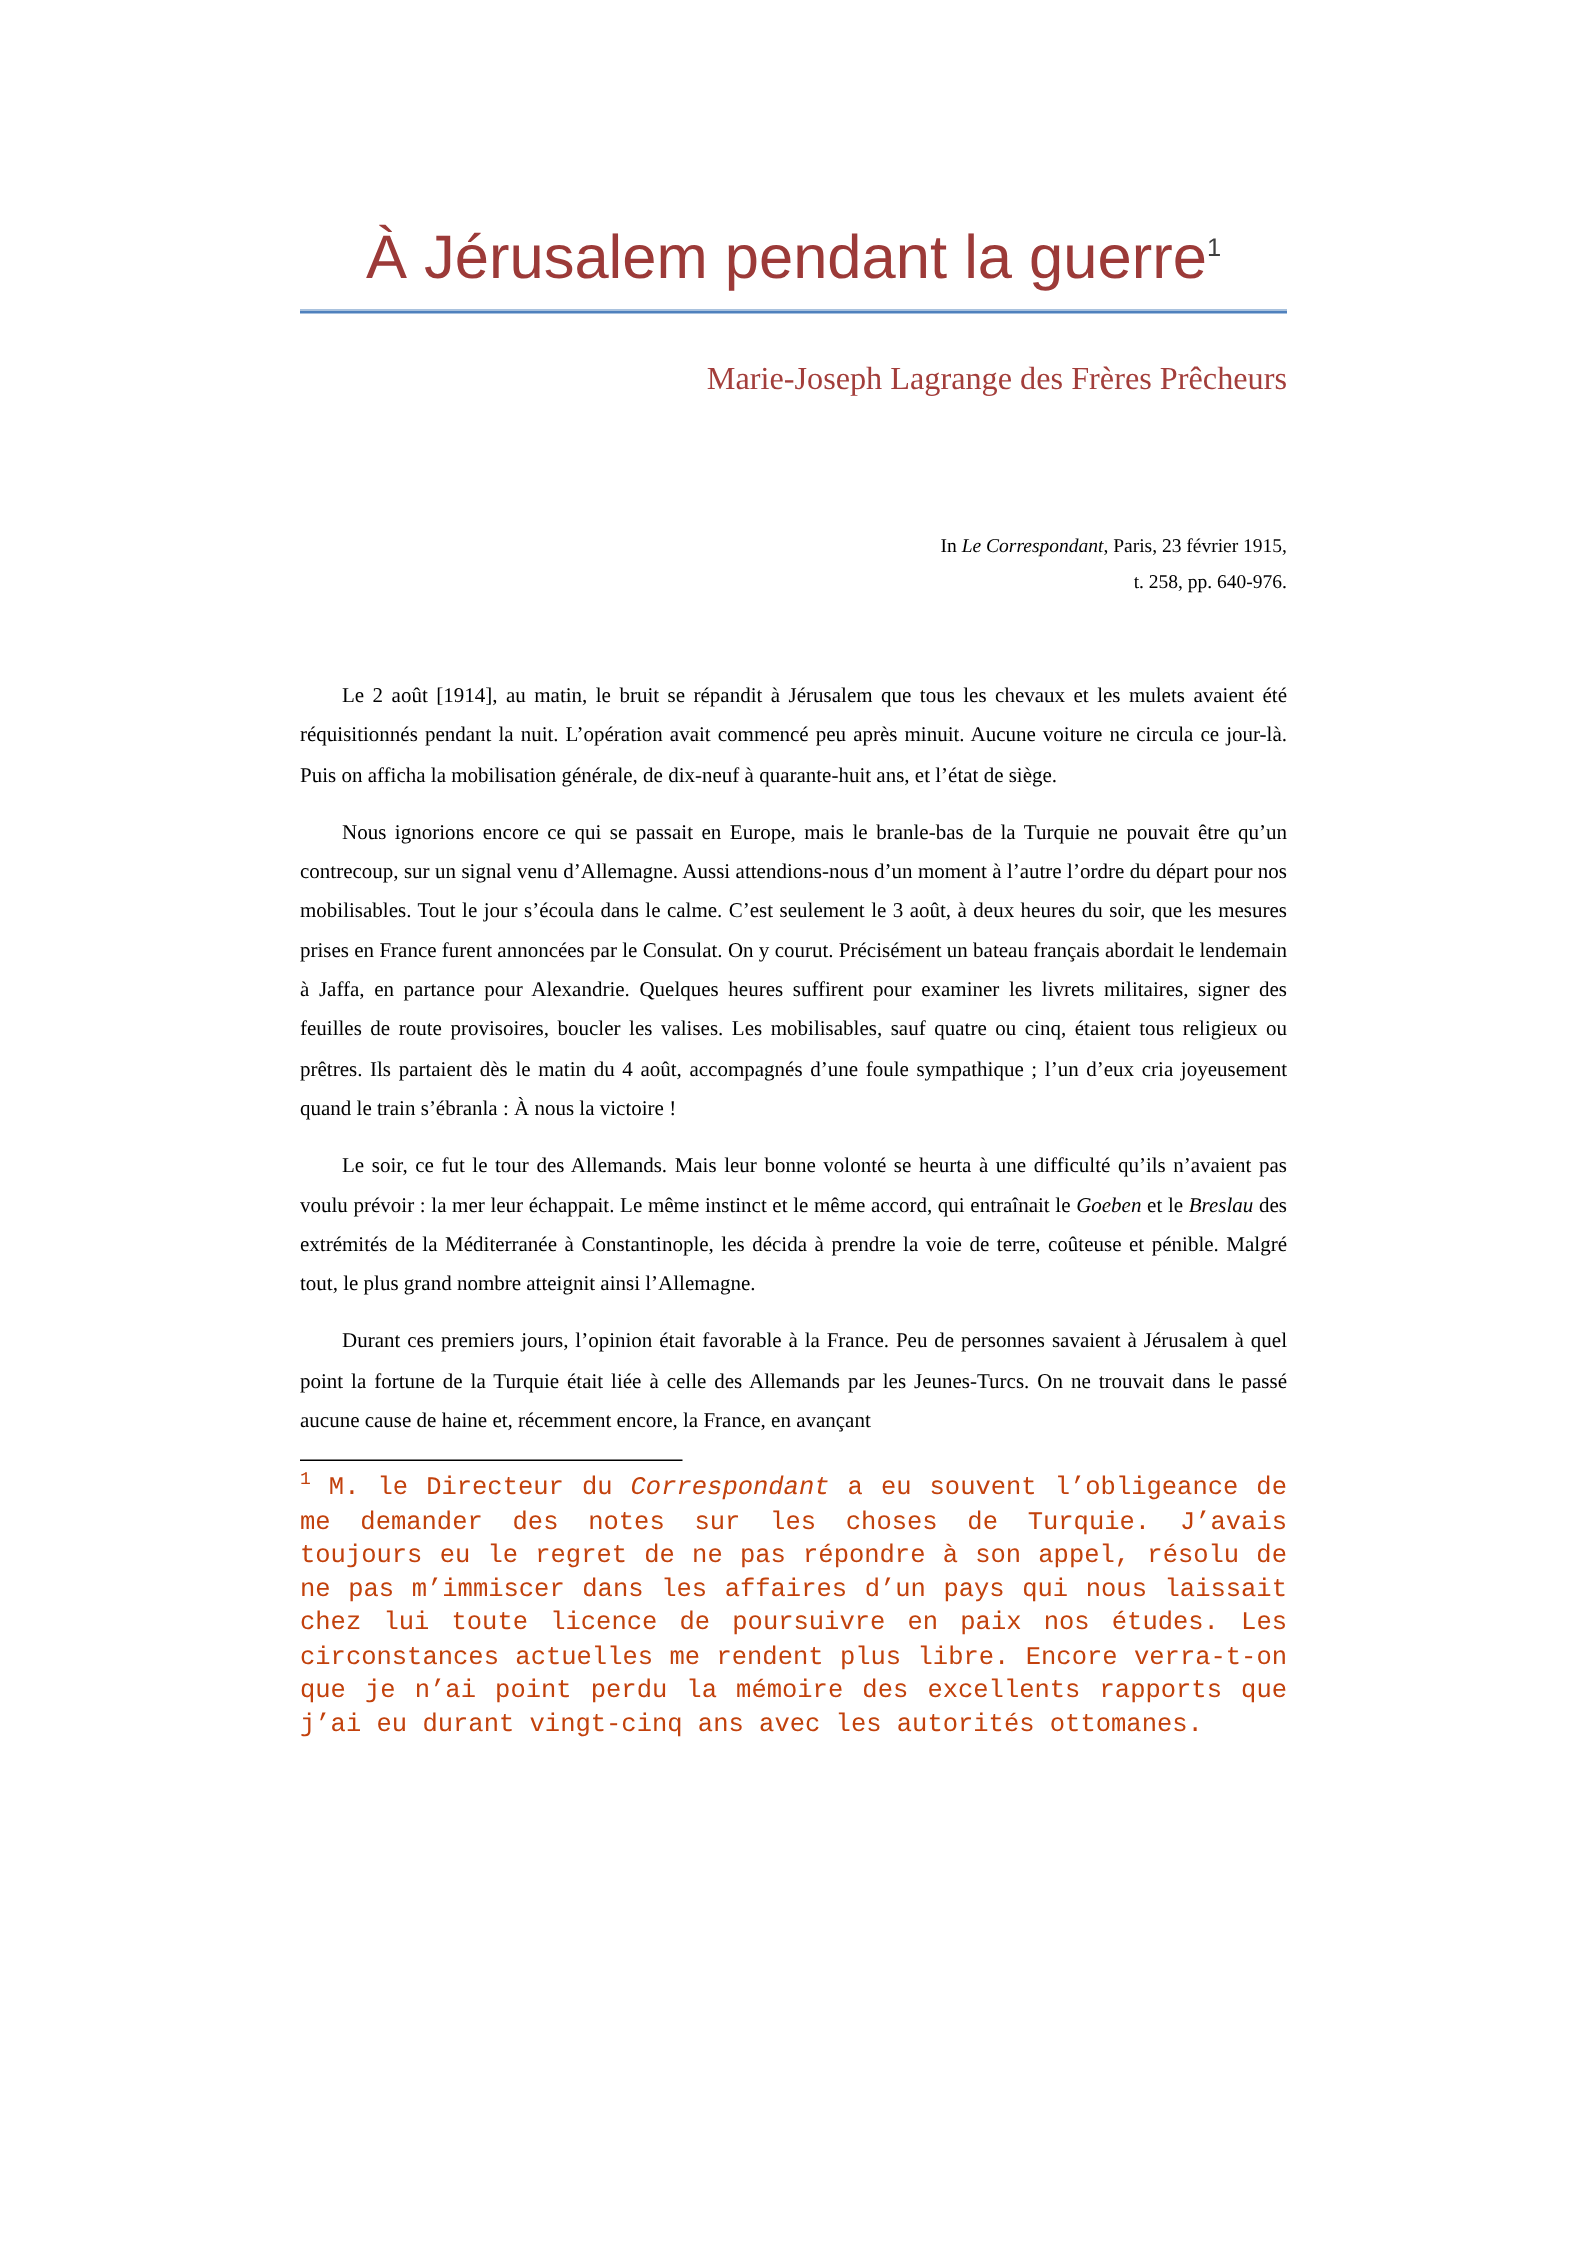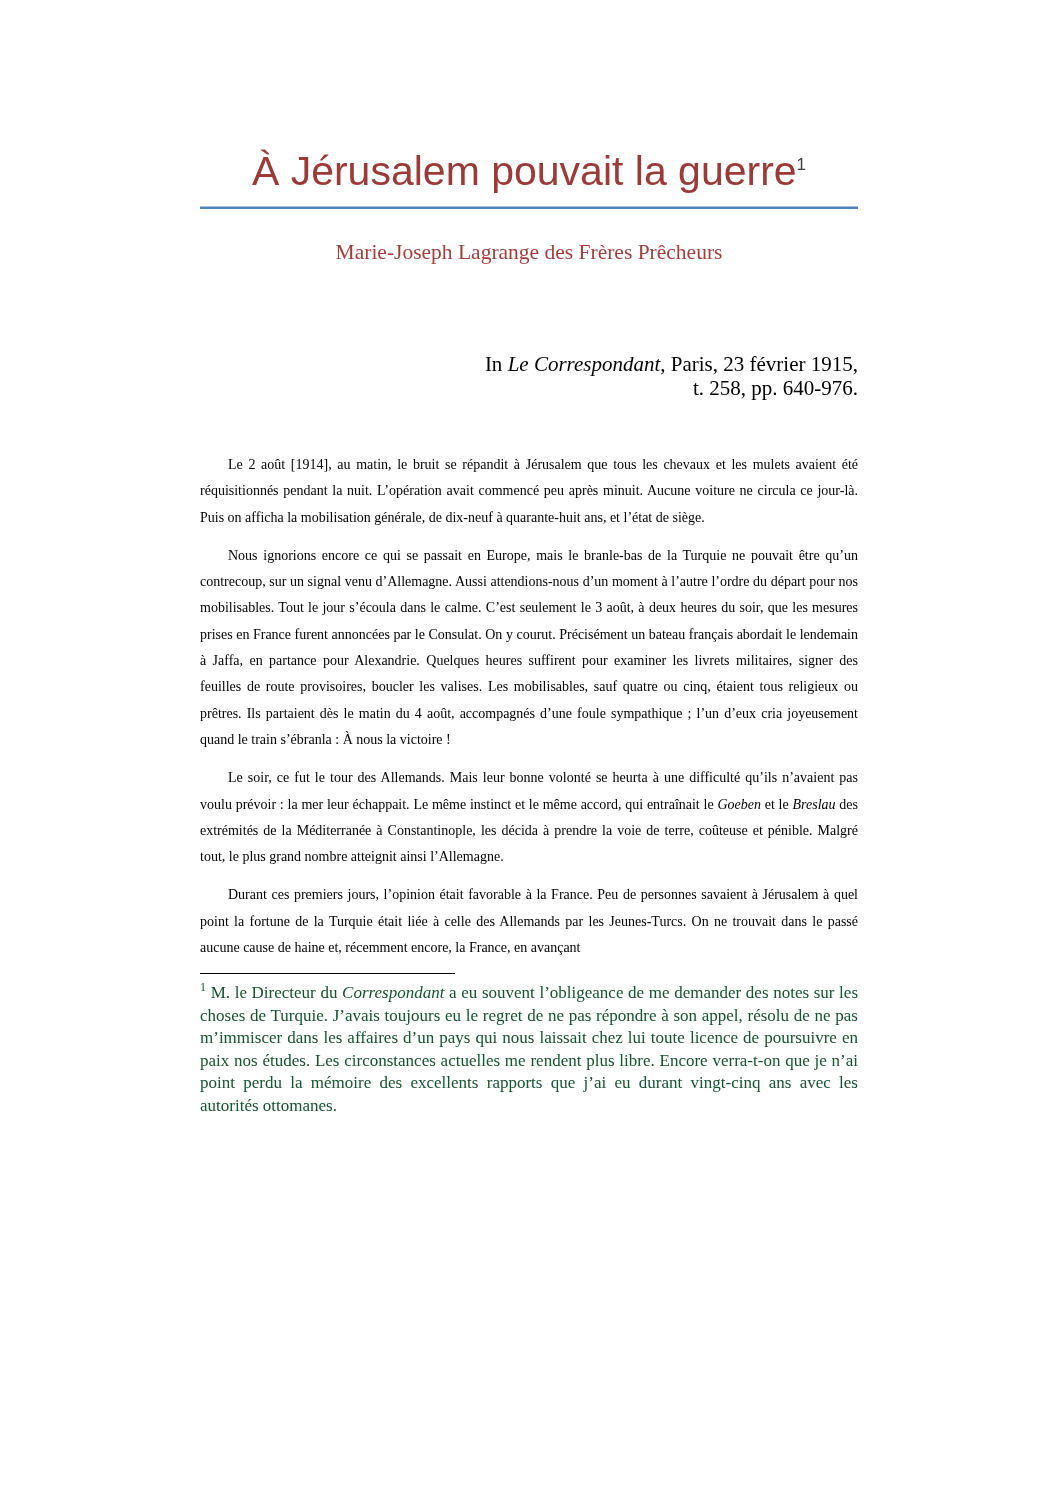--- a/index.html
+++ b/index.html
@@ -38,25 +38,25 @@
     height: 3px;
     margin-top: 10px;
     background: linear-gradient(to bottom, #a9c2de 0%, #a9c2de 34%, #4f81bd 34%, #4f81bd 100%);
   }
   .subtitle {
     margin-top: 29px;
     font-family: "Liberation Serif", serif;
     font-size: 21.5px;
     line-height: 28px;
     color: #a33e3b;
-    text-align: center;
+    text-align: right;
   }
   .citation {
     margin-top: 86px;
-    font-size: 21px;
+    font-size: 13px;
     line-height: 24px;
     text-align: right;
     color: #000000;
   }
   .body-text {
     margin-top: 52px;
   }
   .body-text p {
     margin: 0 0 12px 0;
     font-size: 14px;
@@ -68,35 +68,36 @@
   .footnote-sep {
     width: 255px;
     border: none;
     border-top: 1.5px solid #000000;
     margin: 12px 0 8px 0;
   }
   .footnote {
     font-size: 17px;
     line-height: 22.5px;
     text-align: justify;
-    color: #14532d;
+    color: #c2410c;
+    font-family: Liberation Mono, monospace;
   }
   .footnote sup {
     font-size: 12px;
     vertical-align: super;
     line-height: 0;
   }
   em { font-style: italic; }
 </style>
 </head>
 <body>
 
 <div class="page">
 
-  <h1 class="doc-title"><span>À Jérusalem pouvait la guerre</span><sup>1</sup></h1>
+  <h1 class="doc-title"><span>À Jérusalem pendant la guerre</span><sup>1</sup></h1>
 
   <div class="title-rule"></div>
 
   <div class="subtitle">Marie-Joseph Lagrange des Frères Prêcheurs</div>
 
   <div class="citation"><span>In </span><em>Le Correspondant</em><span>, Paris, 23 février 1915,</span><br><span>t. 258, pp. 640-976.</span></div>
 
   <div class="body-text">
     <p><span>Le 2 août [1914], au matin, le bruit se répandit à Jérusalem que tous les chevaux et les mulets avaient été réquisitionnés pendant la nuit. L’opération avait commencé peu après minuit. Aucune voiture ne circula ce jour-là. Puis on afficha la mobilisation générale, de dix-neuf à quarante-huit ans, et l’état de siège.</span></p>
     <p><span>Nous ignorions encore ce qui se passait en Europe, mais le branle-bas de la Turquie ne pouvait être qu’un contrecoup, sur un signal venu d’Allemagne. Aussi attendions-nous d’un moment à l’autre l’ordre du départ pour nos mobilisables. Tout le jour s’écoula dans le calme. C’est seulement le 3 août, à deux heures du soir, que les mesures prises en France furent annoncées par le Consulat. On y courut. Précisément un bateau français abordait le lendemain à Jaffa, en partance pour Alexandrie. Quelques heures suffirent pour examiner les livrets militaires, signer des feuilles de route provisoires, boucler les valises. Les mobilisables, sauf quatre ou cinq, étaient tous religieux ou prêtres. Ils partaient dès le matin du 4 août, accompagnés d’une foule sympathique ; l’un d’eux cria joyeusement quand le train s’ébranla : À nous la victoire !</span></p>

